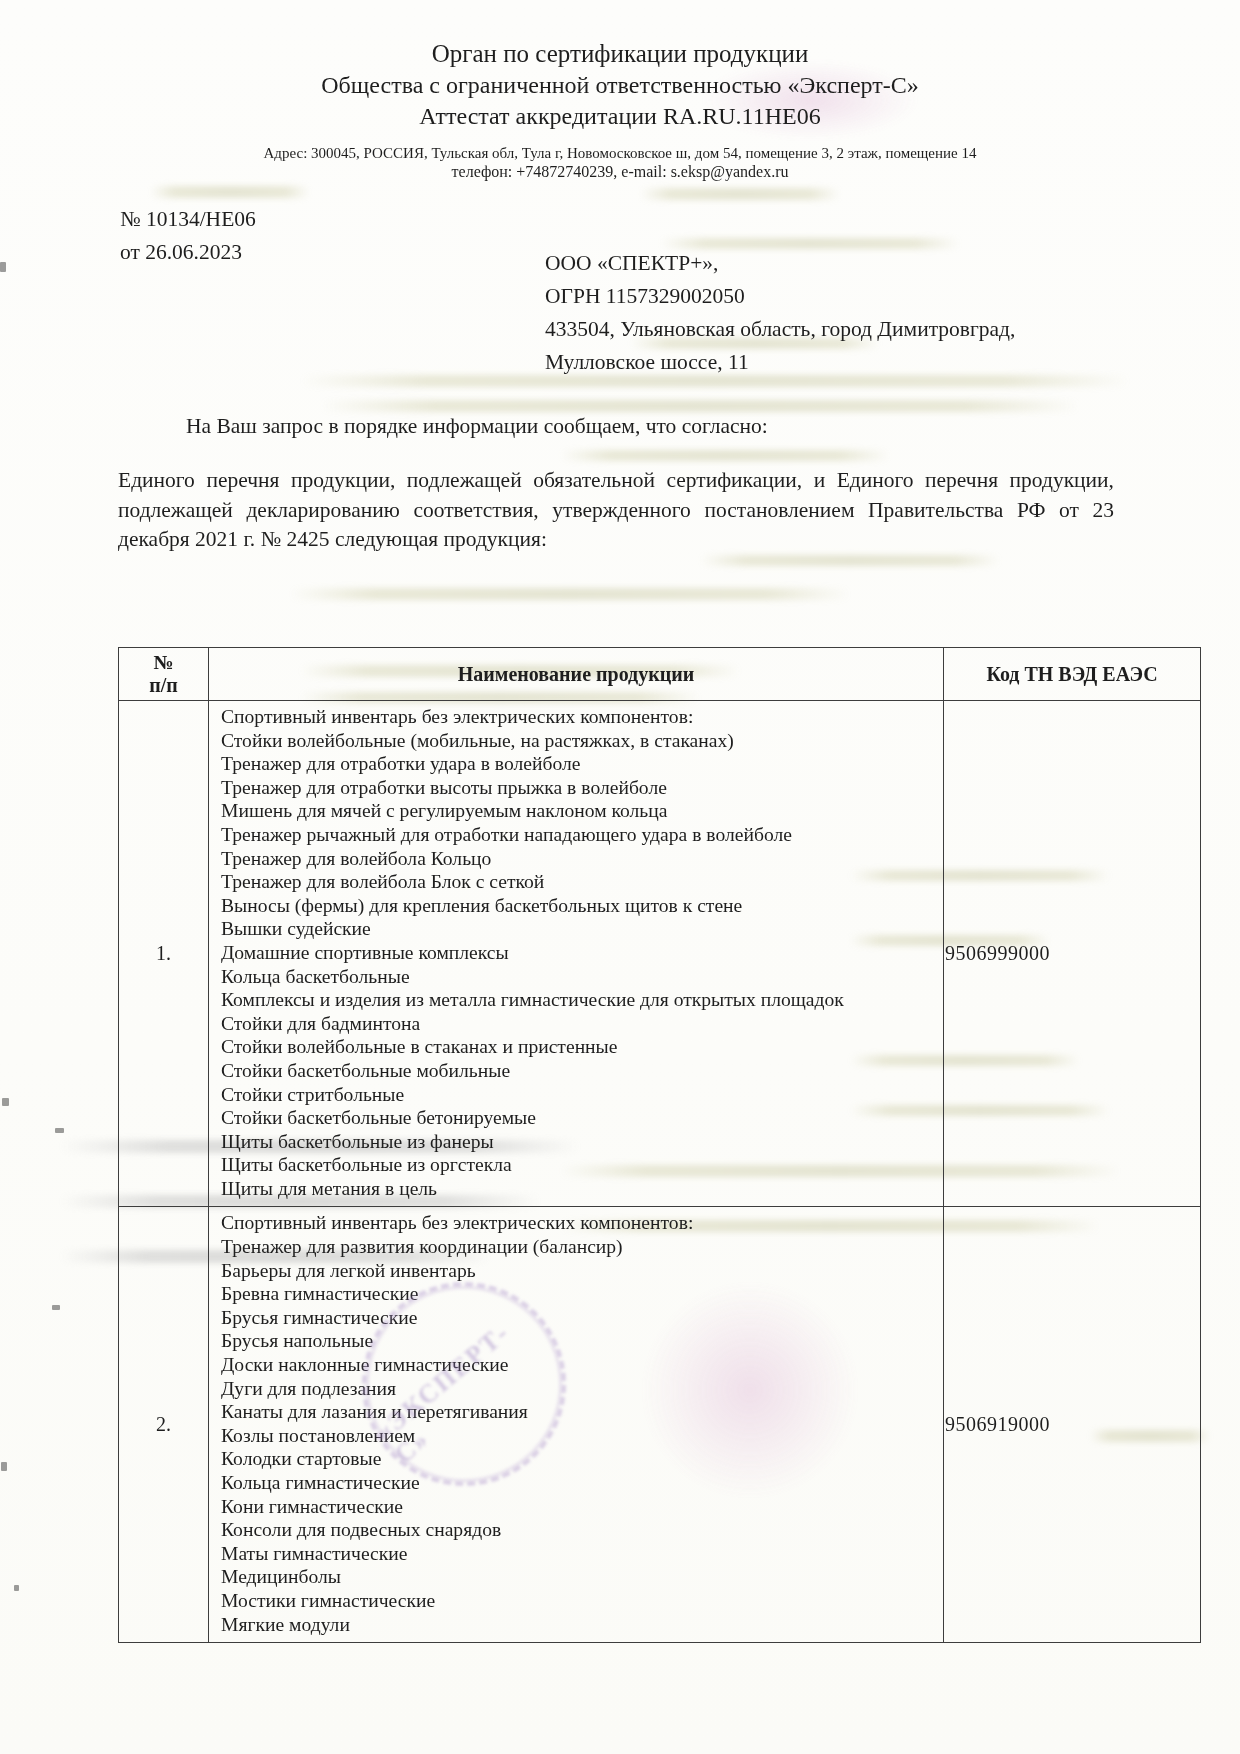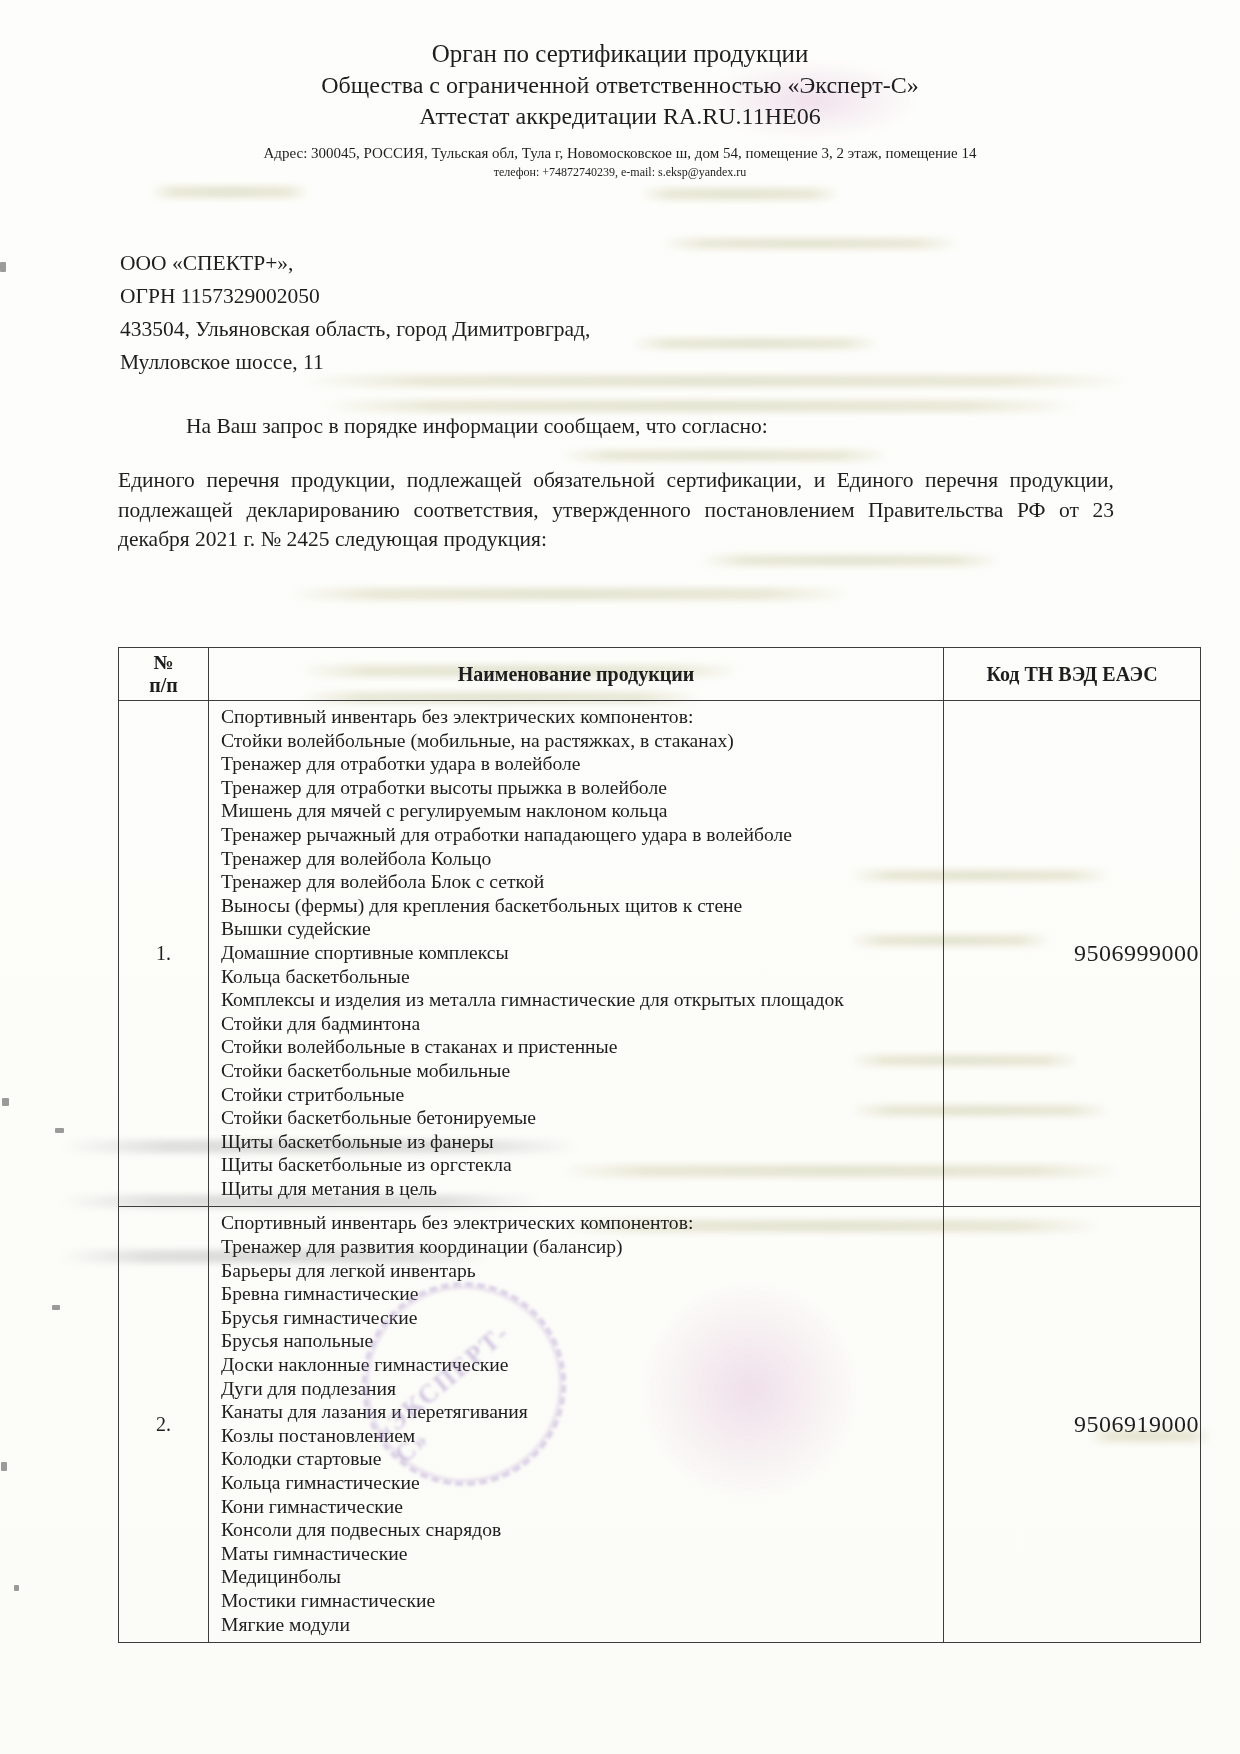--- a/index.html
+++ b/index.html
@@ -12,21 +12,21 @@
     color:#1e1e1e;
     overflow:hidden;
   }
 
   
   .letterhead{position:absolute;top:38px;left:0;right:0;text-align:center;}
   .lh-1{font-size:25px;line-height:32px;}
   .lh-2{font-size:24px;line-height:31px;}
   .lh-3{font-size:24px;line-height:31px;}
   .lh-addr{font-size:15px;line-height:19px;margin-top:12px;}
-  .lh-contact{font-size:12px;line-height:18px;}
+  .lh-contact{font-size:16px;line-height:18px;}
 
   
   .ref-row{position:absolute;top:203px;left:120px;right:110px;display:flex;}
   .ref-left{width:425px;font-size:21.5px;line-height:33px;}
   .recipient{font-size:21.5px;line-height:33px;margin-top:44px;}
 
   
   .para1{position:absolute;top:412px;left:120px;right:116px;
          font-size:21.5px;line-height:29px;text-indent:66px;}
   .para2{position:absolute;top:466px;left:118px;right:126px;
@@ -34,21 +34,21 @@
 
   
   .tbl-wrap{position:absolute;top:647px;left:118px;width:1082px;}
   table{border-collapse:collapse;width:100%;table-layout:fixed;}
   col.c1{width:90px;}col.c2{width:735px;}col.c3{width:257px;}
   th,td{border:1.6px solid #3d3d3d;vertical-align:middle;}
   thead th{font-size:20px;font-weight:bold;text-align:center;padding:3px 2px;line-height:23px;}
   td.num-cell{text-align:center;font-size:20px;}
   td.items-cell{padding:4px 8px 6px 12px;vertical-align:top;}
   .item-line{font-size:19.6px;line-height:23.6px;white-space:nowrap;overflow:hidden;}
-  td.code-cell{text-align:right;font-size:24px;letter-spacing:.5px;}
+  td.code-cell{text-align:left;font-size:20px;letter-spacing:.5px;}
 
   
   .smudge{position:absolute;filter:blur(3px);pointer-events:none;}
   .sm-olive{background:linear-gradient(90deg,transparent,#c9c89e 15%,#bdbd90 50%,#c9c89e 85%,transparent);opacity:.38;}
   .sm-gray{background:linear-gradient(90deg,transparent,#bdbdbd 20%,#b0b0b0 50%,#bdbdbd 80%,transparent);opacity:.45;}
   .sm-pink{background:radial-gradient(ellipse at center,rgba(214,164,204,.4),rgba(214,164,204,0) 70%);opacity:.8;}
   .speck{position:absolute;background:#4a4a4a;opacity:.55;border-radius:1px;pointer-events:none;}
 
   
   .stamp{
@@ -99,20 +99,24 @@
 
   <div class="letterhead">
     <div class="lh-1">Орган по сертификации продукции</div>
     <div class="lh-2">Общества с ограниченной ответственностью «Эксперт-С»</div>
     <div class="lh-3">Аттестат аккредитации RA.RU.11НЕ06</div>
     <div class="lh-addr">Адрес: 300045, РОССИЯ, Тульская обл, Тула г, Новомосковское ш, дом 54, помещение 3, 2 этаж, помещение 14</div>
     <div class="lh-contact">телефон: +74872740239, e-mail: s.eksp@yandex.ru</div>
   </div>
 
   <div class="ref-row">
+    <div class="ref-left">
+      <div>№ 10134/НЕ06</div>
+      <div>от 26.06.2023</div>
+    </div>
     <div class="recipient">
       <div>ООО «СПЕКТР+»,</div>
       <div>ОГРН 1157329002050</div>
       <div>433504, Ульяновская область, город Димитровград,</div>
       <div>Мулловское шоссе, 11</div>
     </div>
   </div>
 
   <div class="para1">На Ваш запрос в порядке информации сообщаем, что согласно:</div>
   <div class="para2">Единого перечня продукции, подлежащей обязательной сертификации, и Единого перечня продукции, подлежащей декларированию соответствия, утвержденного постановлением Правительства РФ от 23 декабря 2021 г. № 2425 следующая продукция:</div>

